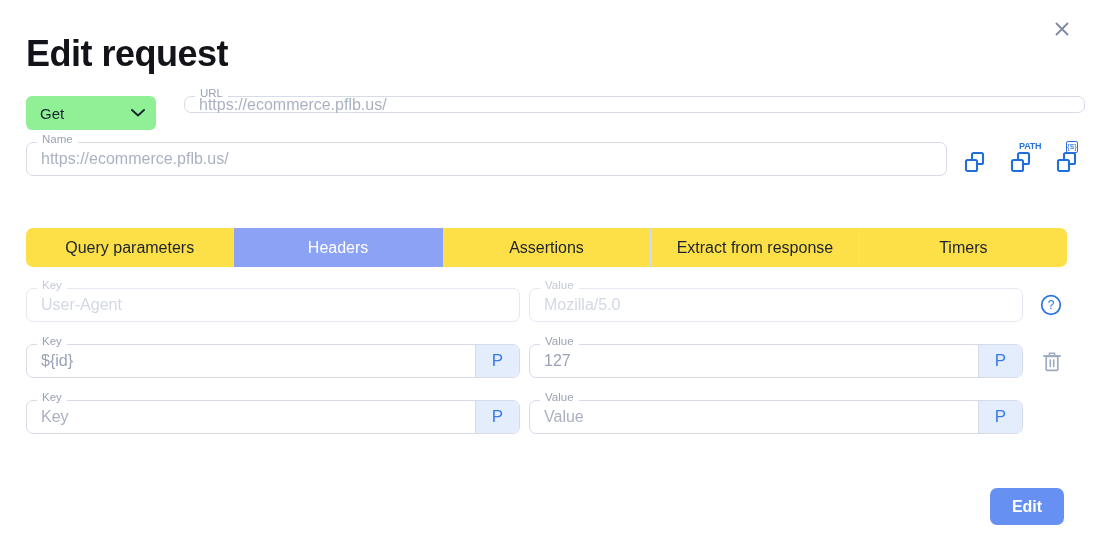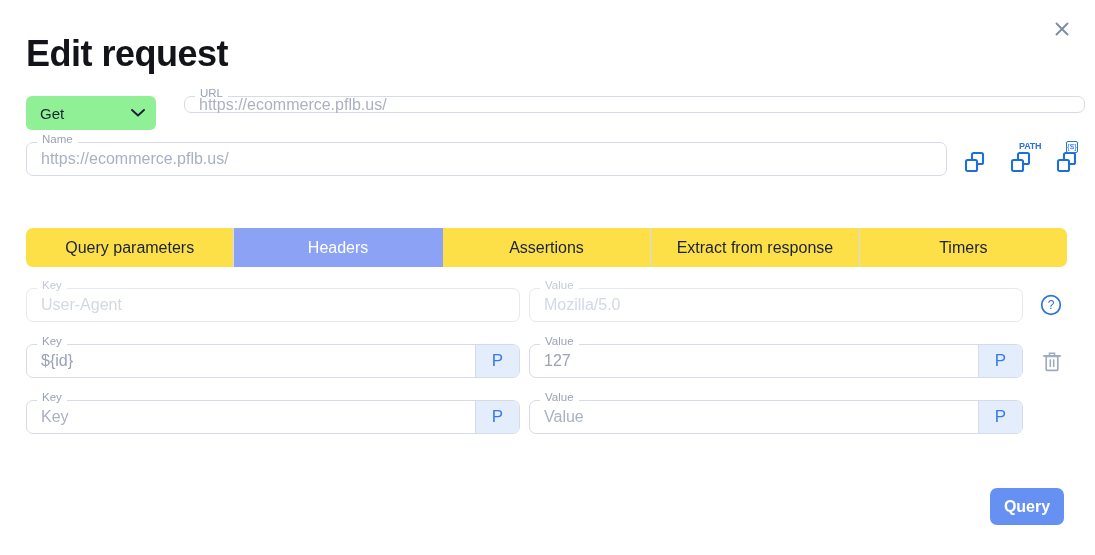--- a/index.html
+++ b/index.html
@@ -270,15 +270,15 @@
       <div class="p-btn">P</div>
     </div>
     <div class="field kv-value">
       <div class="outline"></div>
       <div class="legend">Value</div>
       <div class="fvalue">Value</div>
       <div class="p-btn">P</div>
     </div>
   </div>
 
-  <button class="save-btn">Query</button>
+  <button class="save-btn">Edit</button>
 
 </div>
 
 </body></html>

